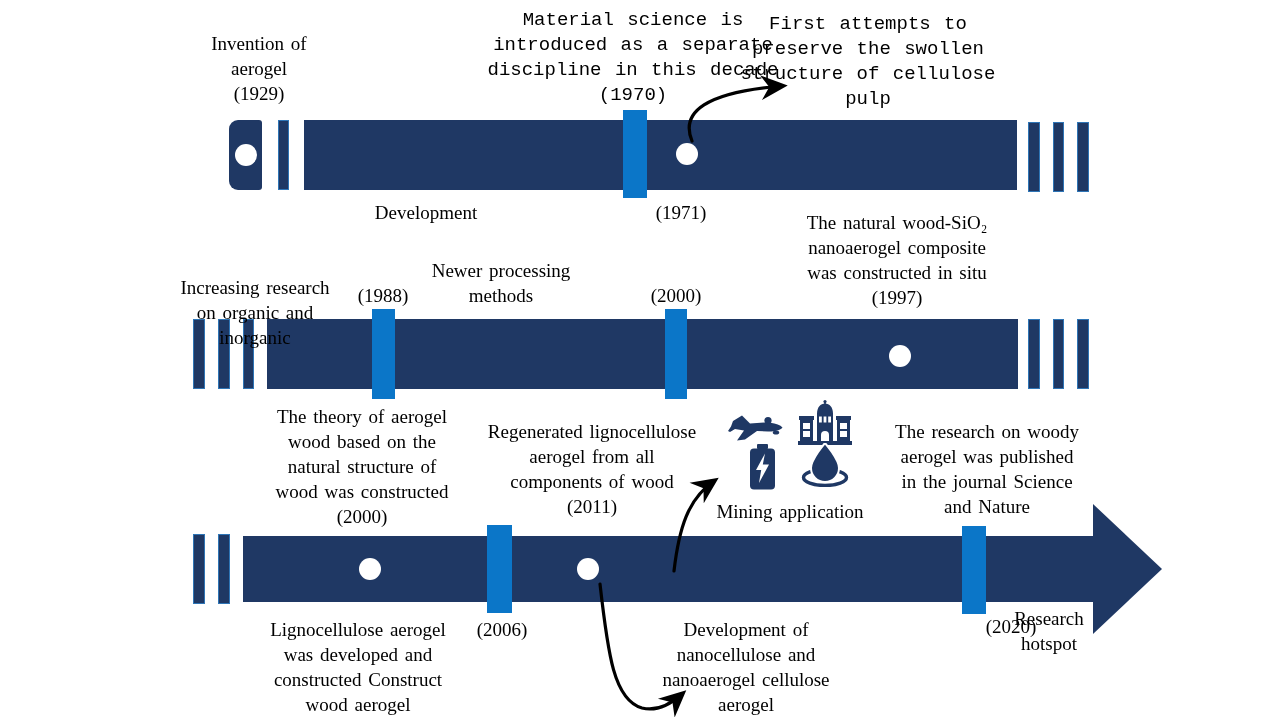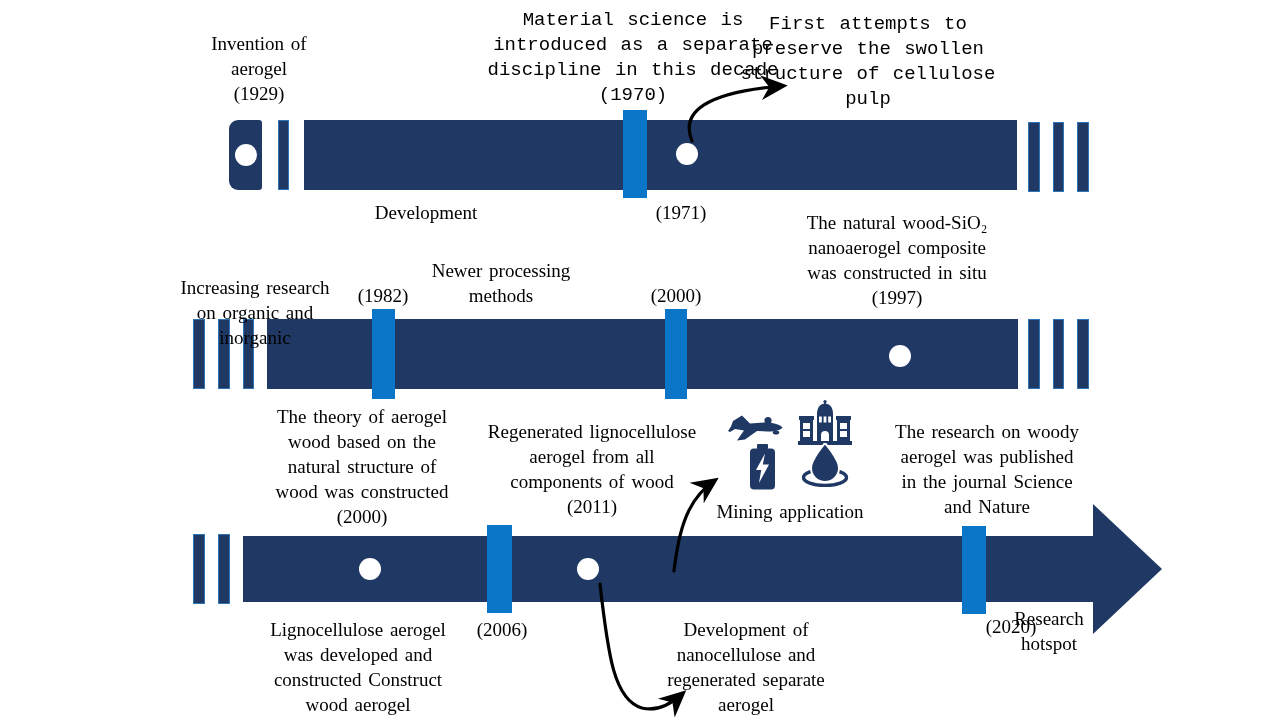--- a/index.html
+++ b/index.html
@@ -61,21 +61,21 @@
   <div class="marker" style="left:372px;top:309px;width:23px;height:90px;"></div>
   <div class="marker" style="left:665px;top:309px;width:22px;height:90px;"></div>
   <div class="dot" style="left:889px;top:345px;"></div>
   <div class="tick" style="left:1028px;top:319px;width:12px;height:70px;"></div>
   <div class="tick" style="left:1053px;top:319px;width:11px;height:70px;"></div>
   <div class="tick" style="left:1077px;top:319px;width:12px;height:70px;"></div>
 
   <div class="ann" style="left:255px;top:227px;margin-top:48px;">Increasing research
 on organic and
 inorganic</div>
-  <div class="ann" style="left:383px;top:283px;">(1982)</div>
+  <div class="ann" style="left:383px;top:283px;">(1988)</div>
   <div class="ann" style="left:501px;top:258px;">Newer processing
 methods</div>
   <div class="ann" style="left:676px;top:283px;">(2000)</div>
   <div class="ann" style="left:897px;top:210px;">The natural wood-SiO₂
 nanoaerogel composite
 was constructed in situ
 (1997)</div>
 
   <div class="tick" style="left:193px;top:534px;width:12px;height:70px;"></div>
   <div class="tick" style="left:218px;top:534px;width:12px;height:70px;"></div>
@@ -100,21 +100,21 @@
 aerogel was published
 in the journal Science
 and Nature</div>
   <div class="ann" style="left:358px;top:617px;">Lignocellulose aerogel
 was developed and
 constructed Construct
 wood aerogel</div>
   <div class="ann" style="left:502px;top:617px;">(2006)</div>
   <div class="ann" style="left:746px;top:617px;">Development of
 nanocellulose and
-regenerated separate
+nanoaerogel cellulose
 aerogel</div>
   <div class="ann" style="left:1011px;top:614px;">(2020)</div>
   <div class="ann" style="left:1049px;top:606px;">Research
 hotspot</div>
 
   <div class="icon" style="left:727px;top:408px;">
     <svg width="56" height="38" viewBox="0 0 56 38">
       <path fill="#1F3864" d="M6,13 L15,7.5 L23,15.5 L37,14.5 C44,14.2 50,15.5 53.5,17.8 L55.5,19.4 C53.5,22.4 47,23.6 41,23.4 L30,23 L18,31.5 L10,32.5 L17,22.5 L8,21 L3,24 L1,23 L4,18.5 Z"></path>
       <circle cx="41" cy="12.5" r="3.6" fill="#1F3864"></circle>
       <ellipse cx="49" cy="24.5" rx="3.2" ry="2" fill="#1F3864"></ellipse>

